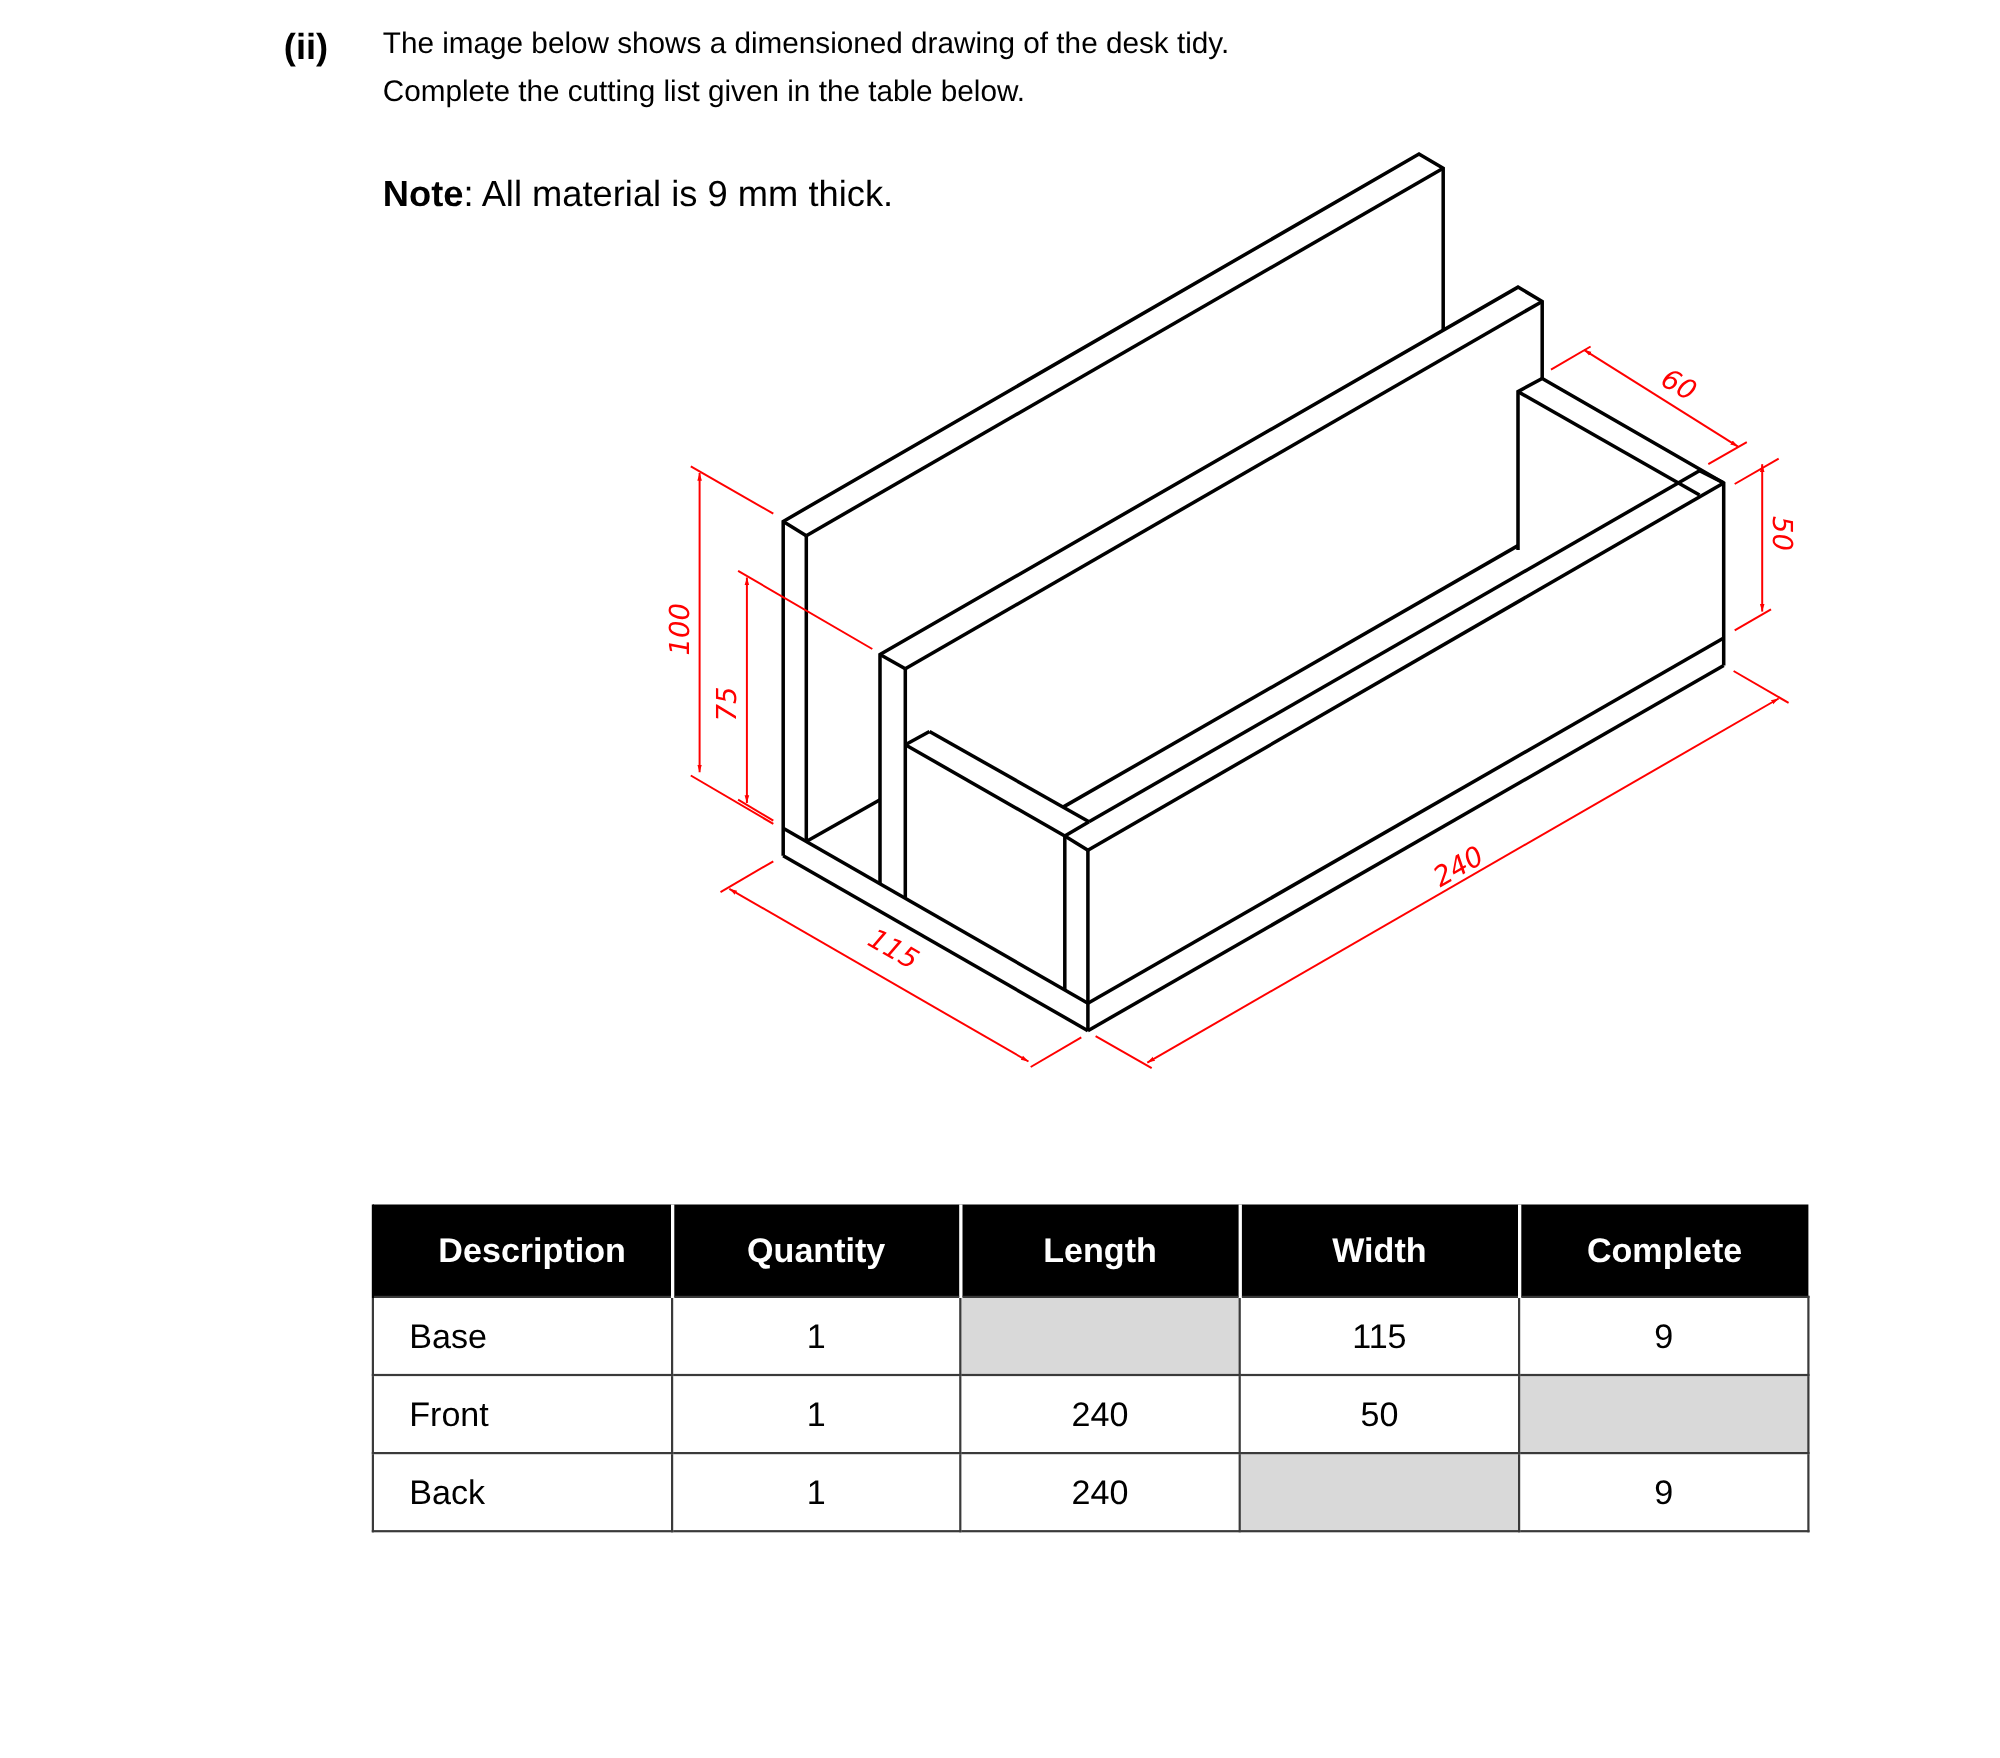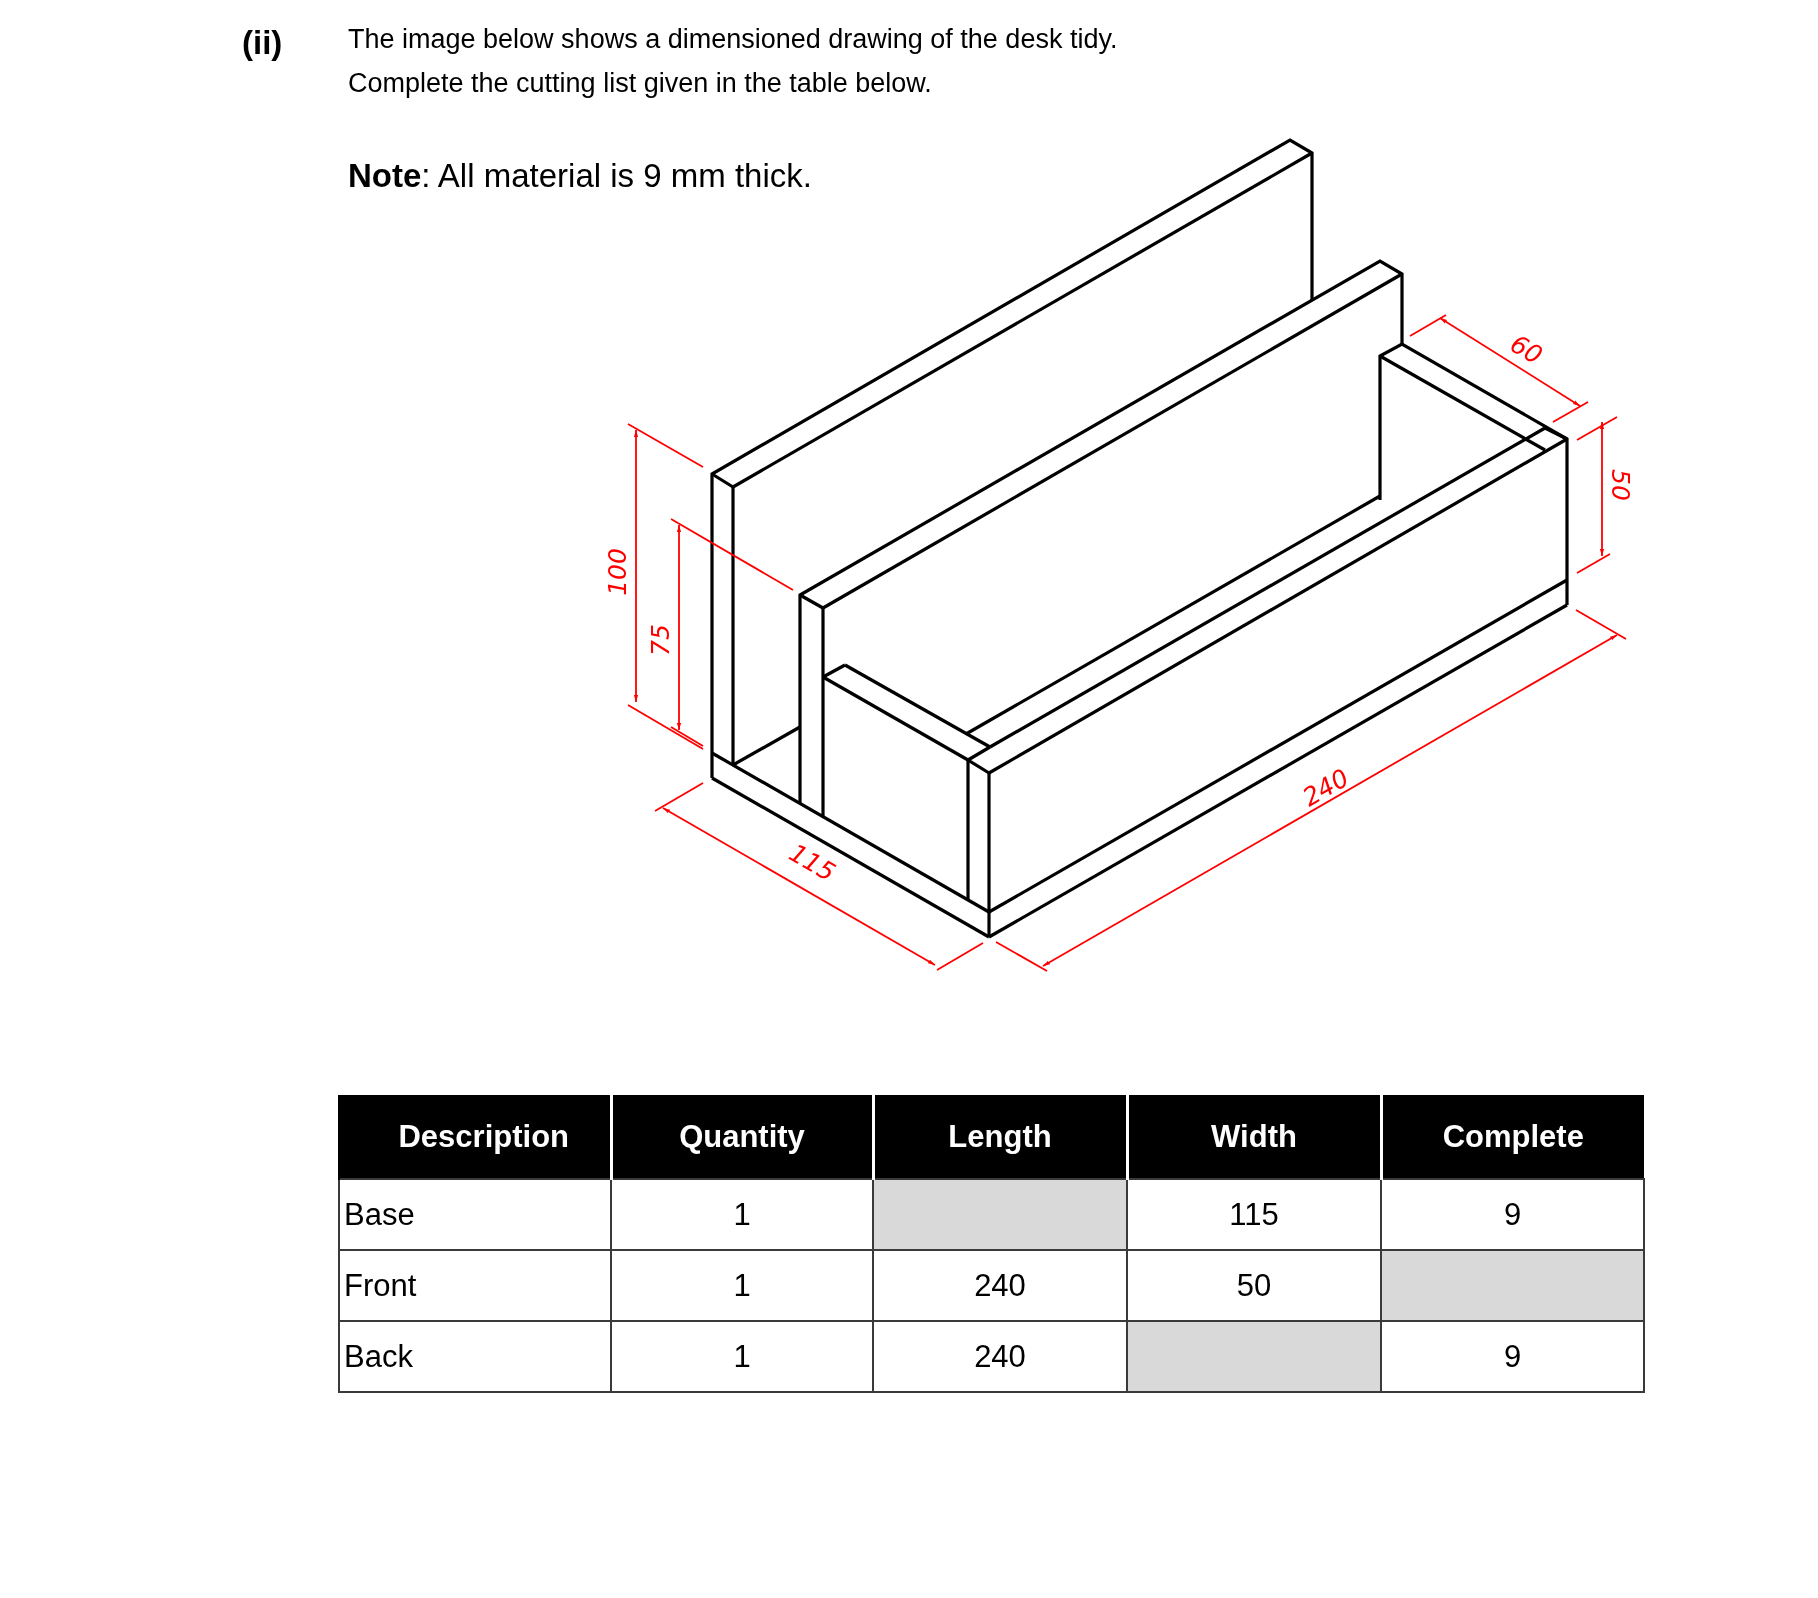--- a/index.html
+++ b/index.html
@@ -1,33 +1,33 @@
 <!DOCTYPE html>
 <html><head>
 <meta charset="utf-8">
 <style>
   html, body { margin: 0; padding: 0; background: #ffffff; }
   body { width: 1818px; height: 1598px; position: relative; overflow: hidden;
          font-family: "Liberation Sans", "DejaVu Sans", sans-serif; color: #000; }
-  .q-num { position: absolute; left: 242px; top: 24px; font-size: 33px; font-weight: bold; }
+  .q-num { position: absolute; left: 258px; top: 24px; font-size: 33px; font-weight: bold; }
   .q-line { position: absolute; left: 348px; font-size: 27px; white-space: nowrap; }
   .q-line1 { top: 24px; }
   .q-line2 { top: 68px; }
   .note { position: absolute; left: 348px; top: 157px; font-size: 33px; white-space: nowrap; }
   .note b { font-weight: bold; }
   svg.drawing { position: absolute; left: 0; top: 0; width: 1818px; height: 1050px; }
   .dim-text { font-family: "DejaVu Sans", sans-serif; font-style: italic; fill: #ff0000; font-size: 25px; }
 
   table.cutting { position: absolute; left: 338px; top: 1095px; width: 1305px;
                   border-collapse: collapse; table-layout: fixed; font-size: 31px; }
   table.cutting th { background: #000; color: #fff; font-weight: bold; height: 83px;
                      border-left: 3px solid #fff; padding: 0; }
   table.cutting th:first-child { border-left: 2px solid #000; text-align: center; padding-left: 18px; }
   table.cutting td { height: 69px; border: 2px solid #3a3a3a; text-align: center; padding: 0; }
-  table.cutting td:first-child { text-align: left; padding-left: 4px; border-radius: 32px; }
+  table.cutting td:first-child { text-align: left; padding-left: 32px; border-radius: 32px; }
   table.cutting td.blank { background: #d9d9d9; }
 </style>
 </head>
 <body>
 
 <div class="q-num">(ii)</div>
 <div class="q-line q-line1">The image below shows a dimensioned drawing of the desk tidy.</div>
 <div class="q-line q-line2">Complete the cutting list given in the table below.</div>
 <div class="note"><b>Note</b><span>: All material is 9 mm thick.</span></div>
 

